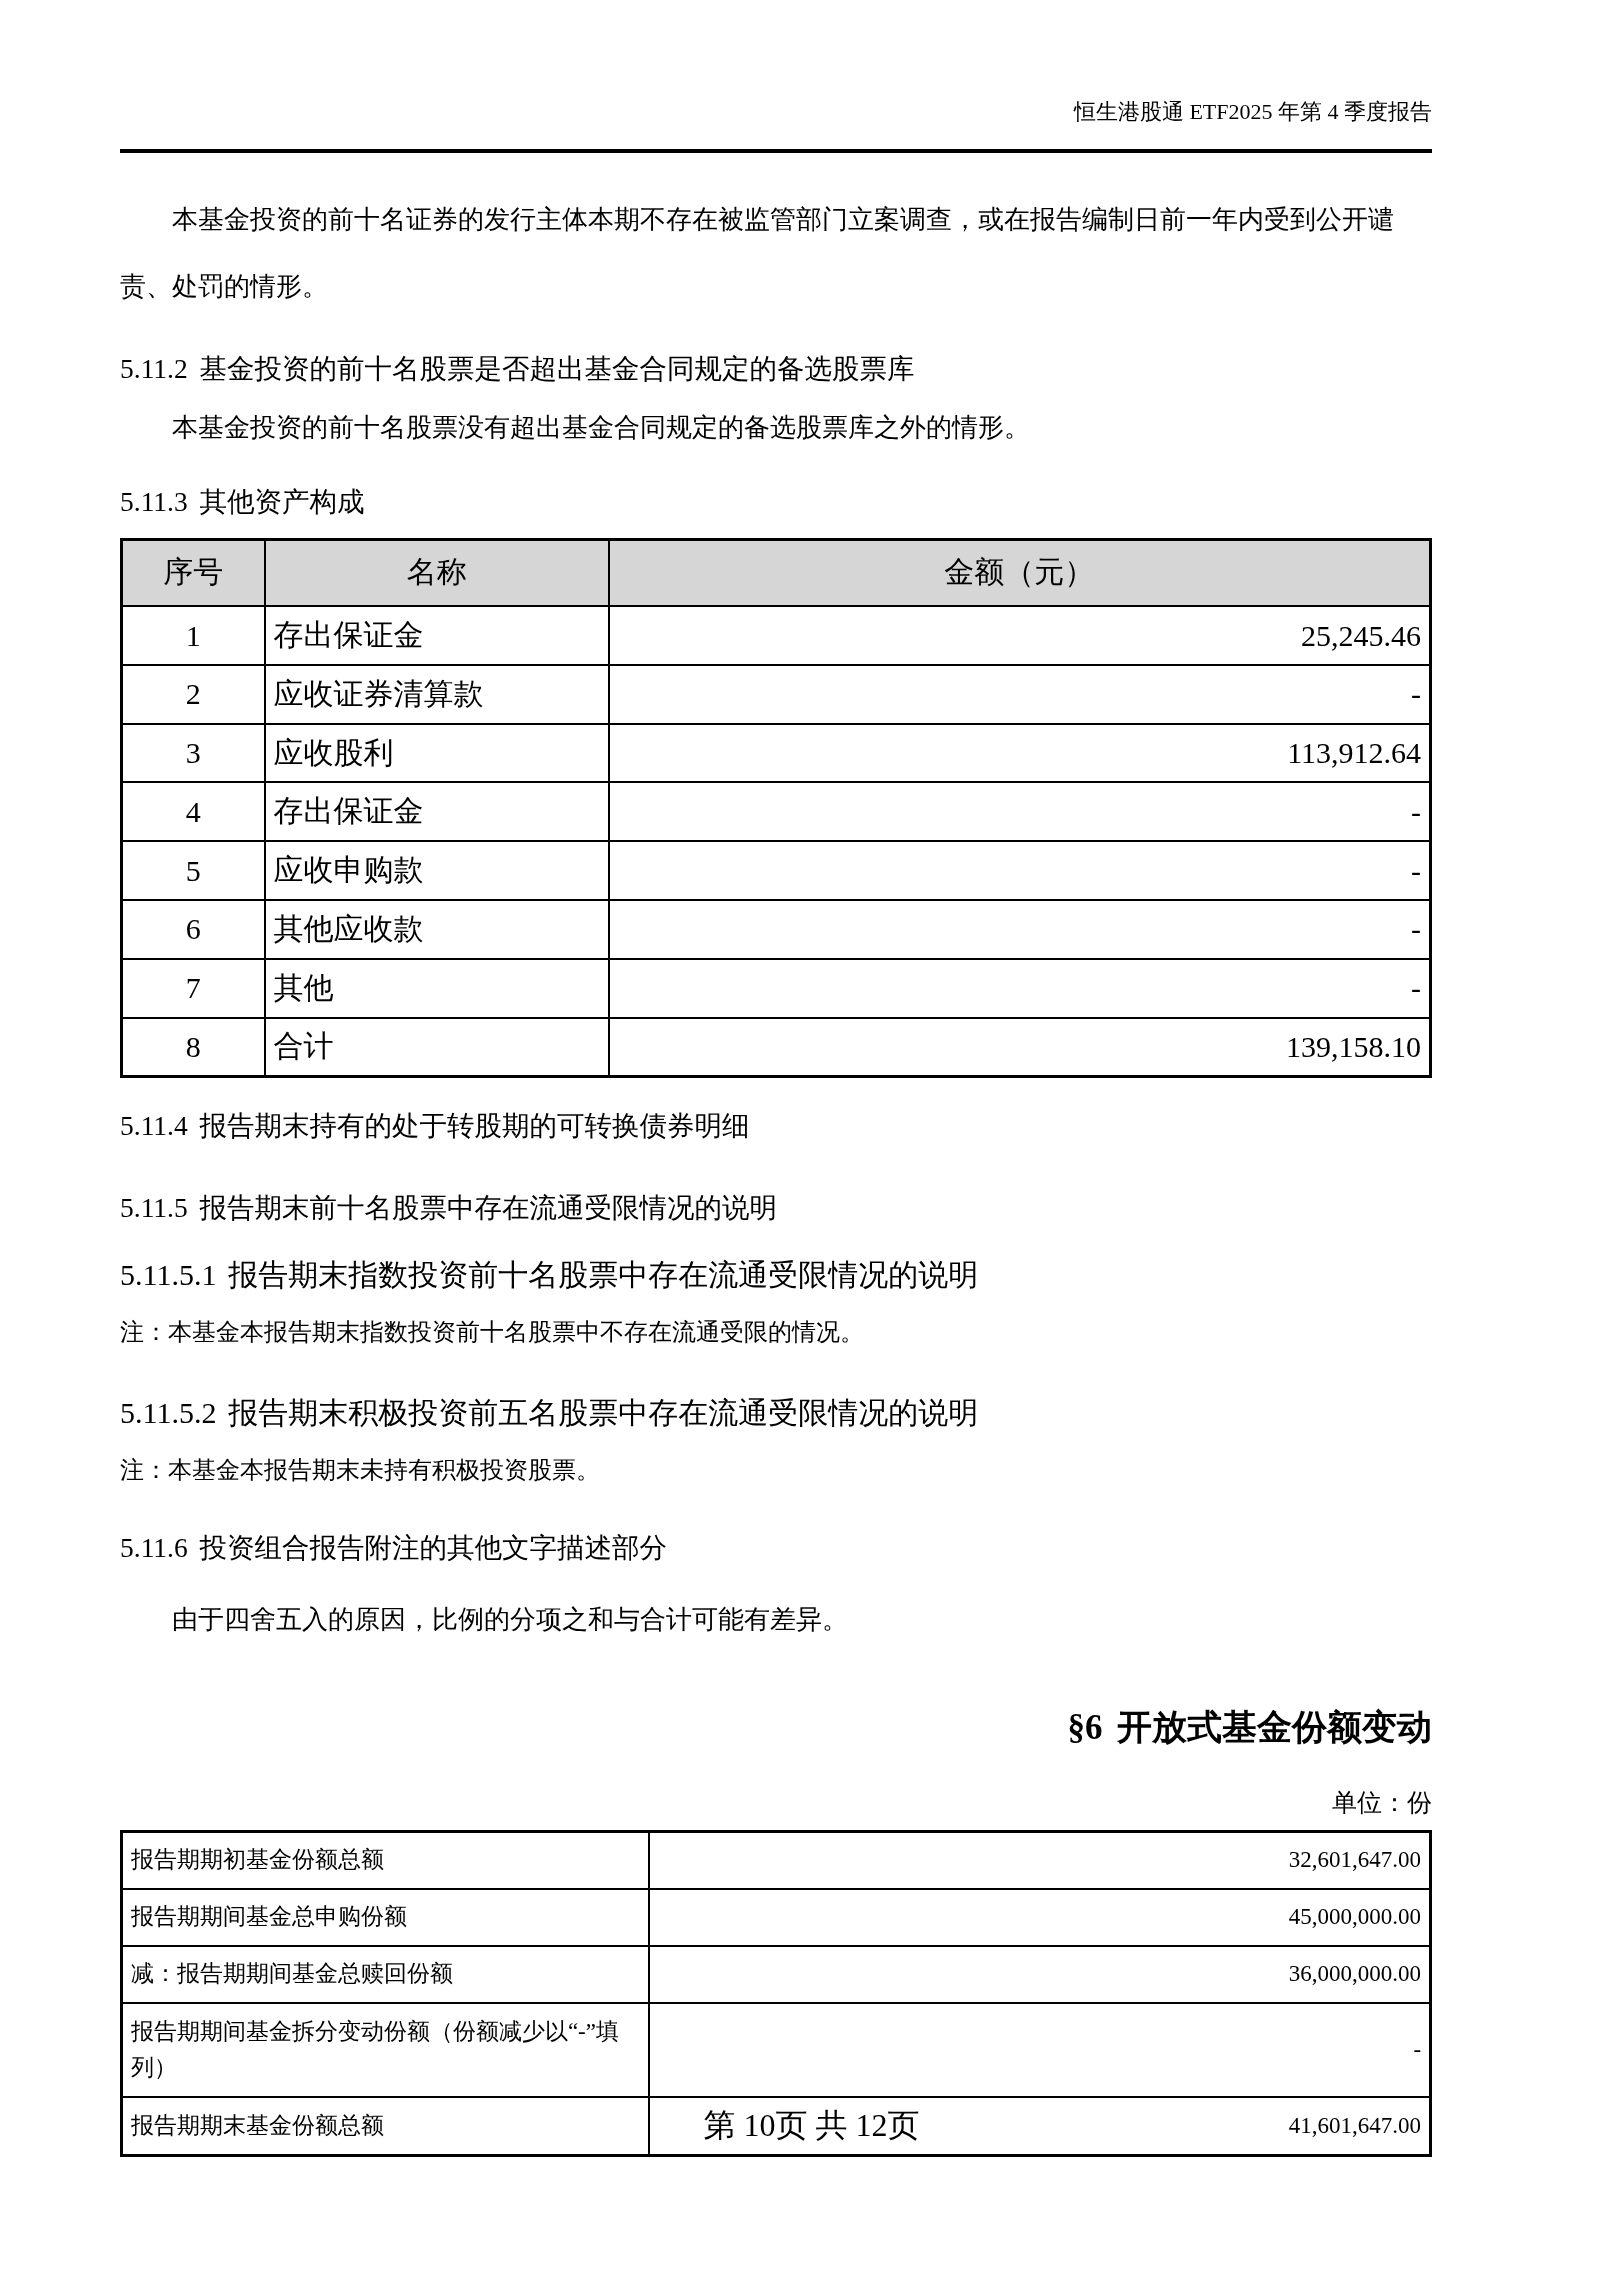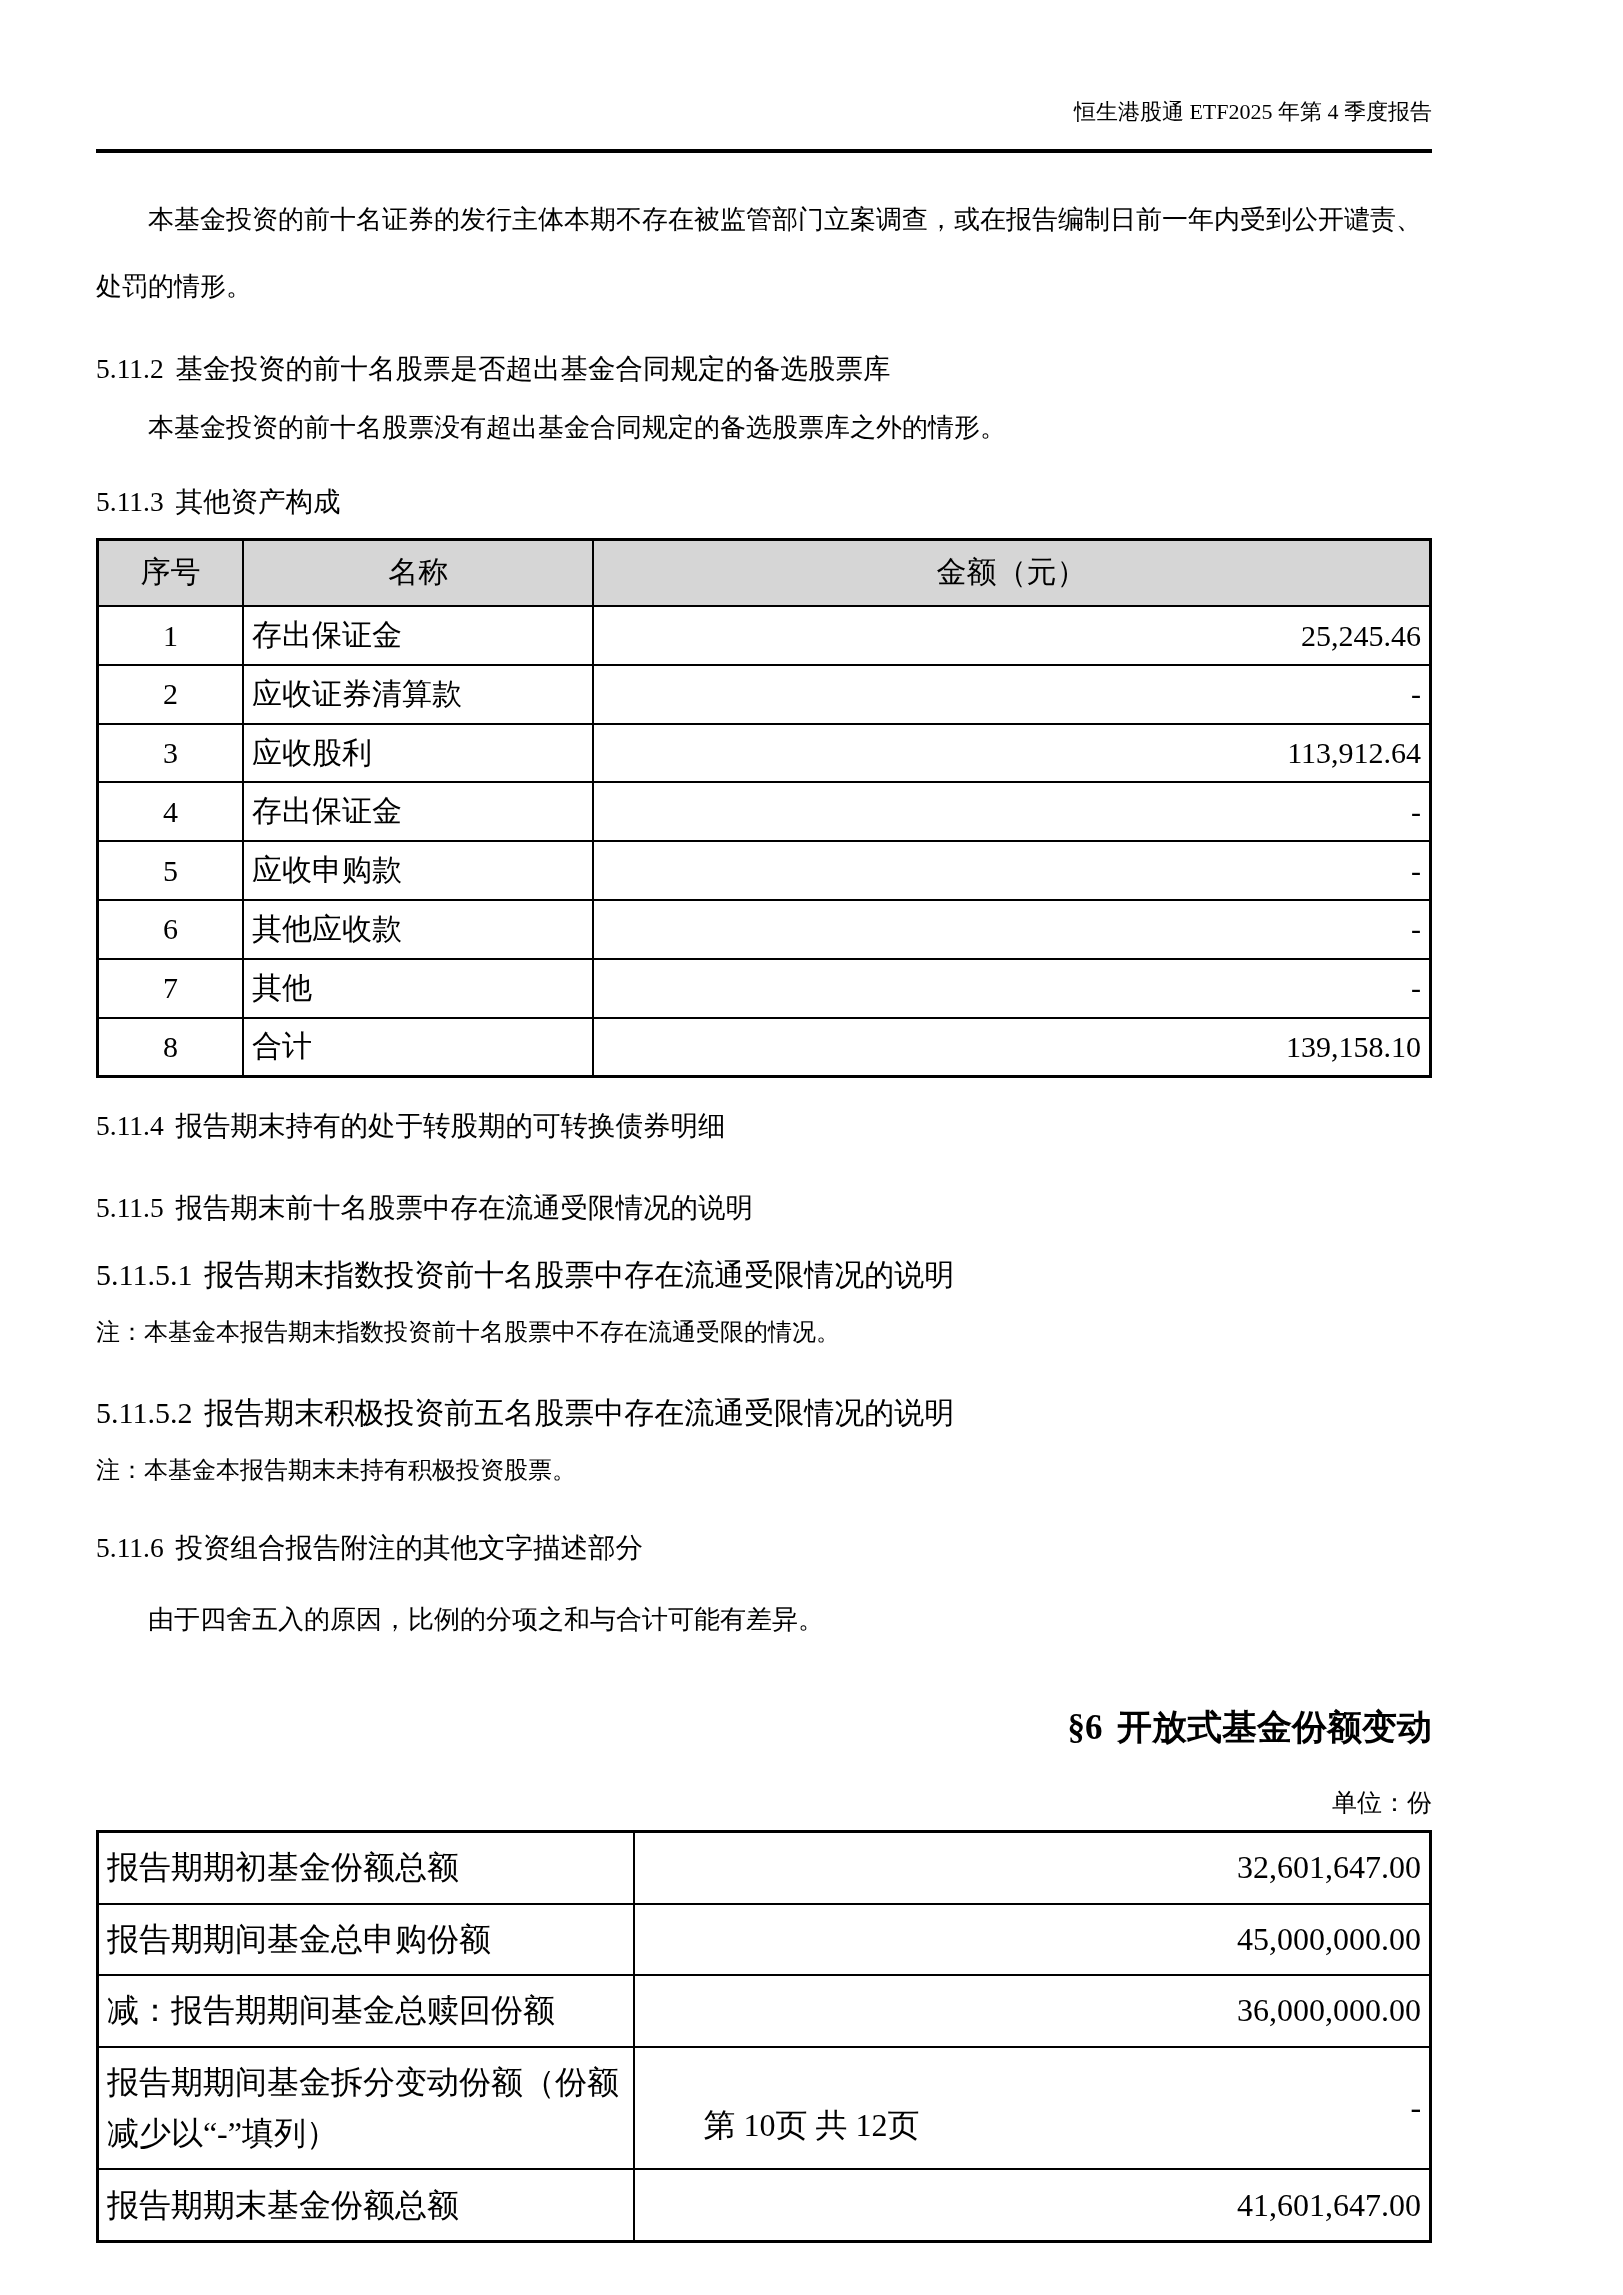--- a/index.html
+++ b/index.html
@@ -4,21 +4,21 @@
 <style>
   html,body{margin:0;padding:0;background:#ffffff;}
   .page{
     position:relative;
     width:1623px;
     height:2295px;
     box-sizing:border-box;
     background:#ffffff;
     color:#000;
     font-family:"Liberation Serif","DejaVu Serif",serif;
-    padding:98px 191px 0 96px;
+    padding:98px 191px 0 120px;
     overflow:hidden;
   }
   
   .doc-header{
     text-align:right;
     font-size:22px;
     line-height:1.3;
     padding-bottom:22px;
     border-bottom:4.6px solid #000;
   }
@@ -76,21 +76,21 @@
   .assets-table th{background:#d6d6d6;text-align:center;padding:11.8px 7.9px;}
   .col-no{width:10%;}
   .col-name{width:26%;}
   .col-amt{width:64%;}
   .c-no{text-align:center;}
   .c-name{text-align:left;}
   .c-amt{text-align:right;}
   .shares-table{border:3.3px solid #000;}
   .shares-table td{
     border:2px solid #000;
-    font-size:32px;
+    font-size:23px;
     padding:9.2px 7.9px;
     line-height:1.6;
     overflow:hidden;
   }
   .s-label{width:40%;text-align:left;}
   .s-value{width:60%;text-align:right;}
   
   .doc-footer{
     position:absolute;
     left:0;right:0;

